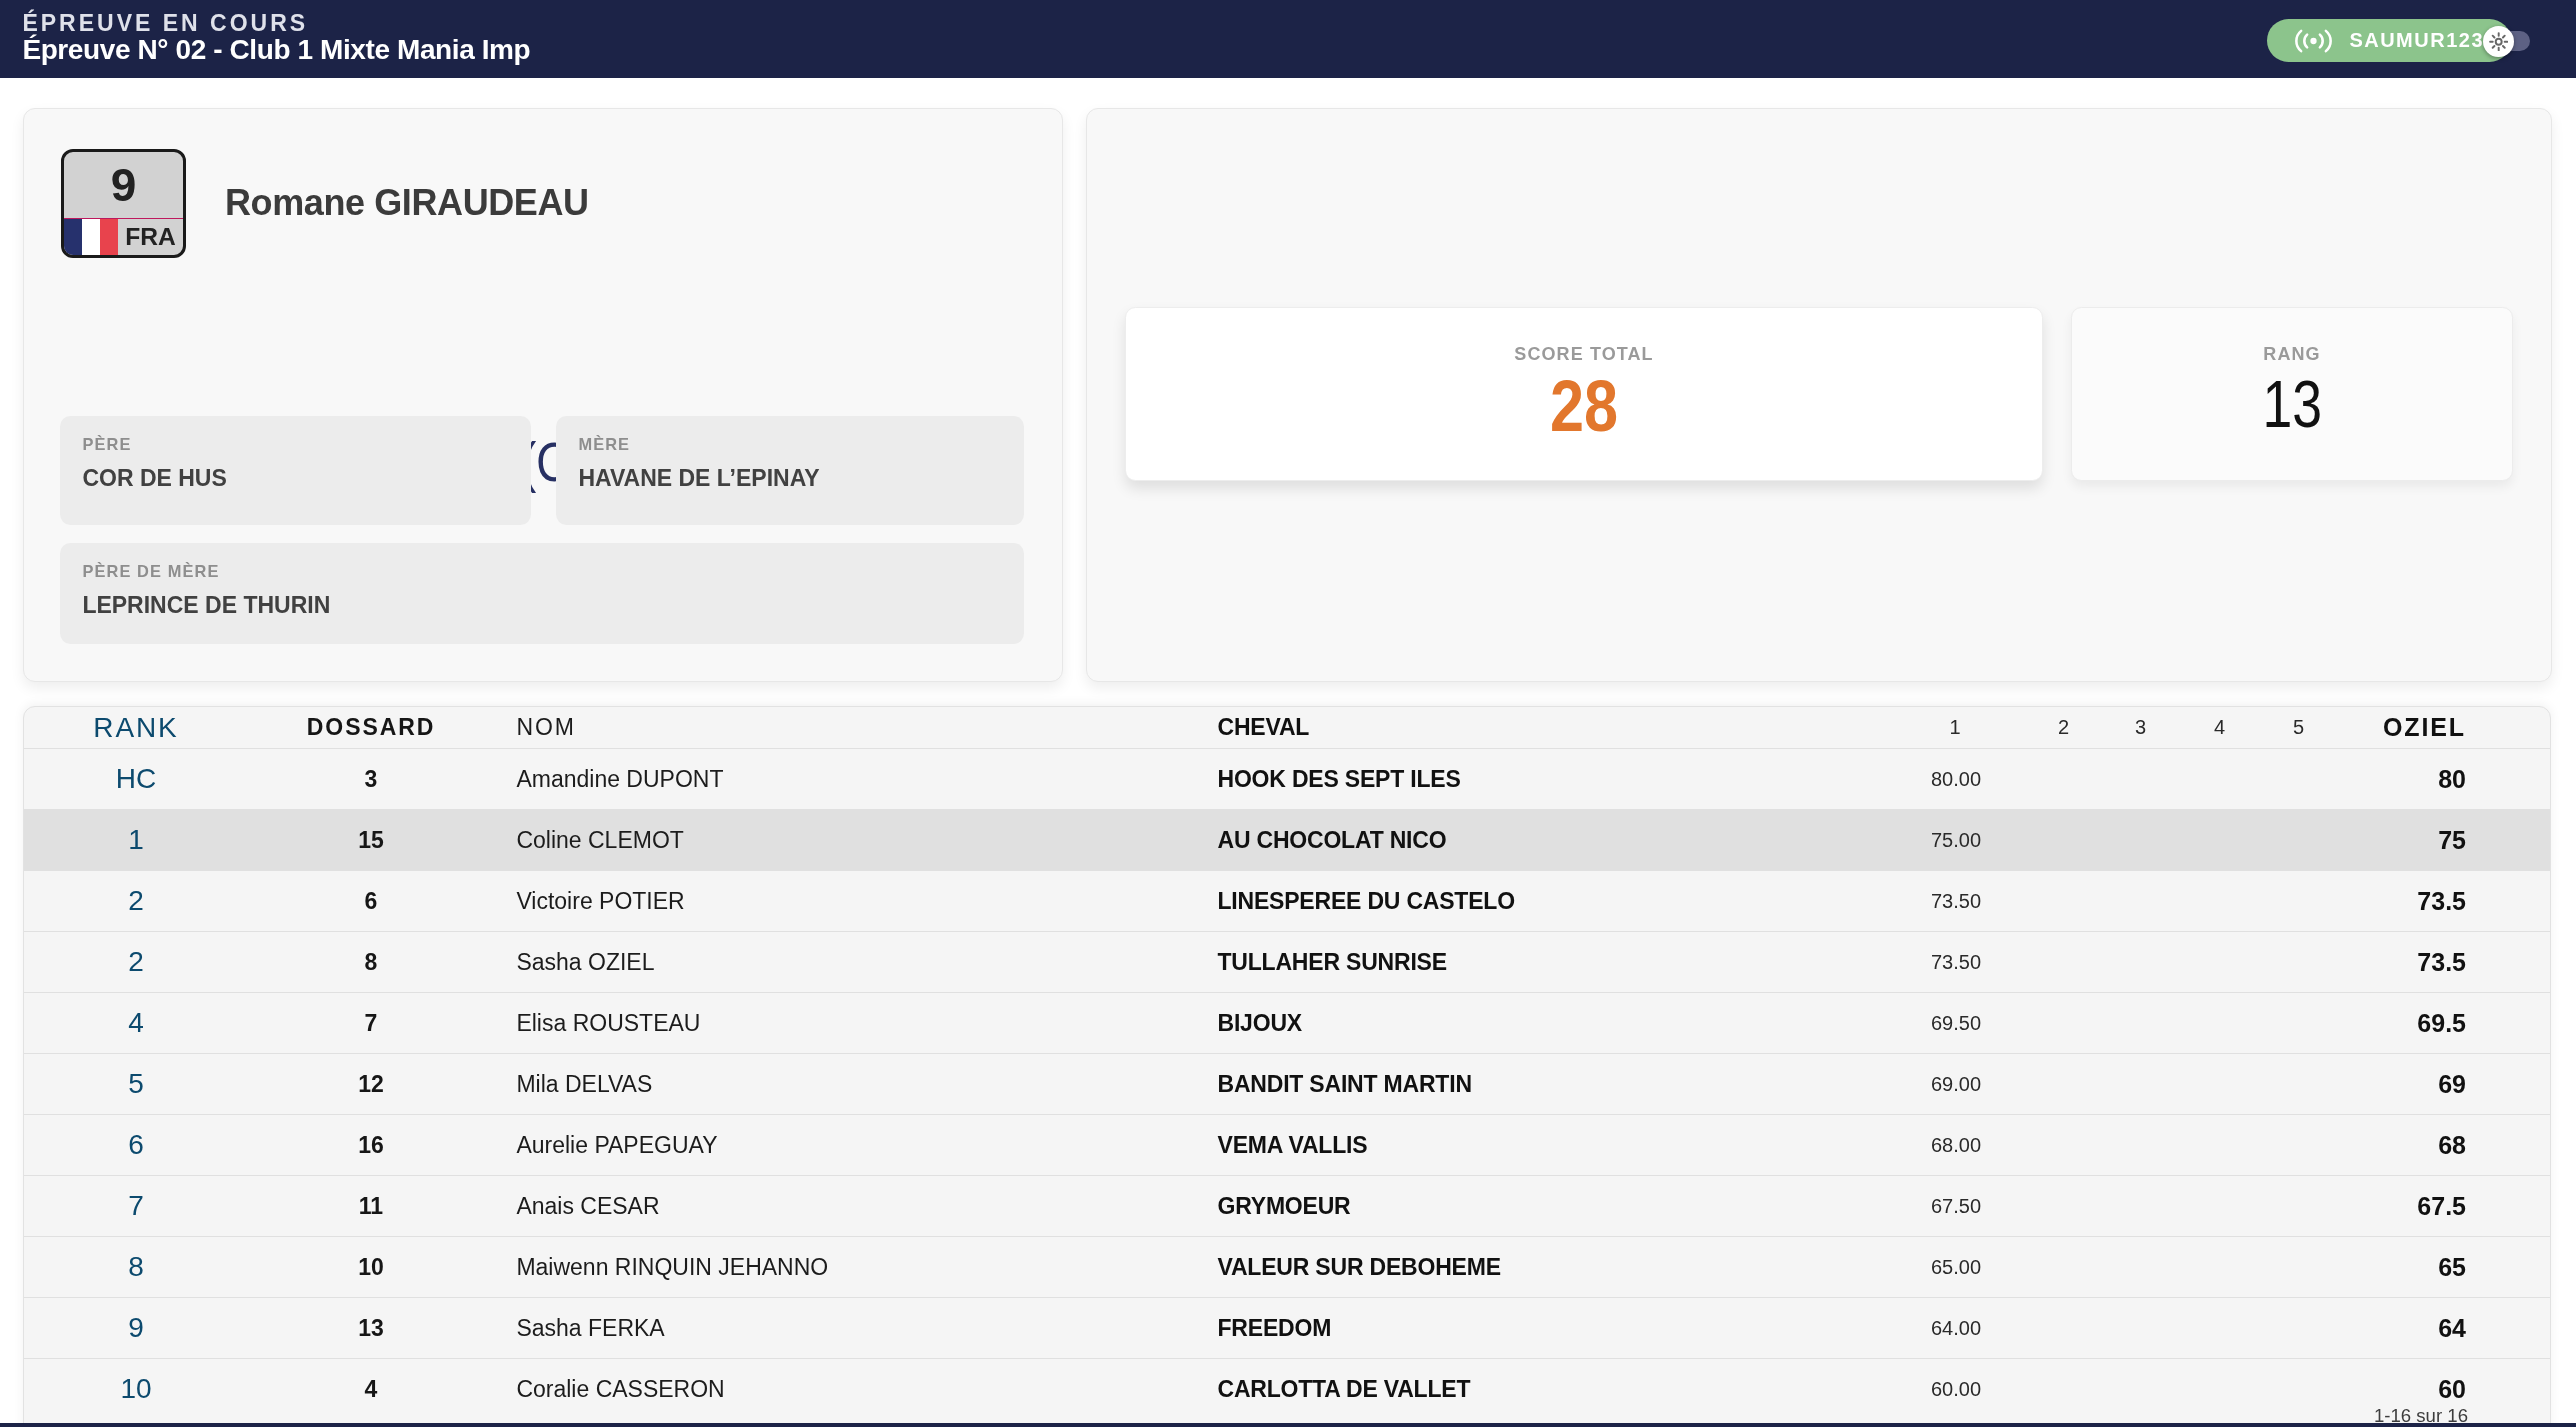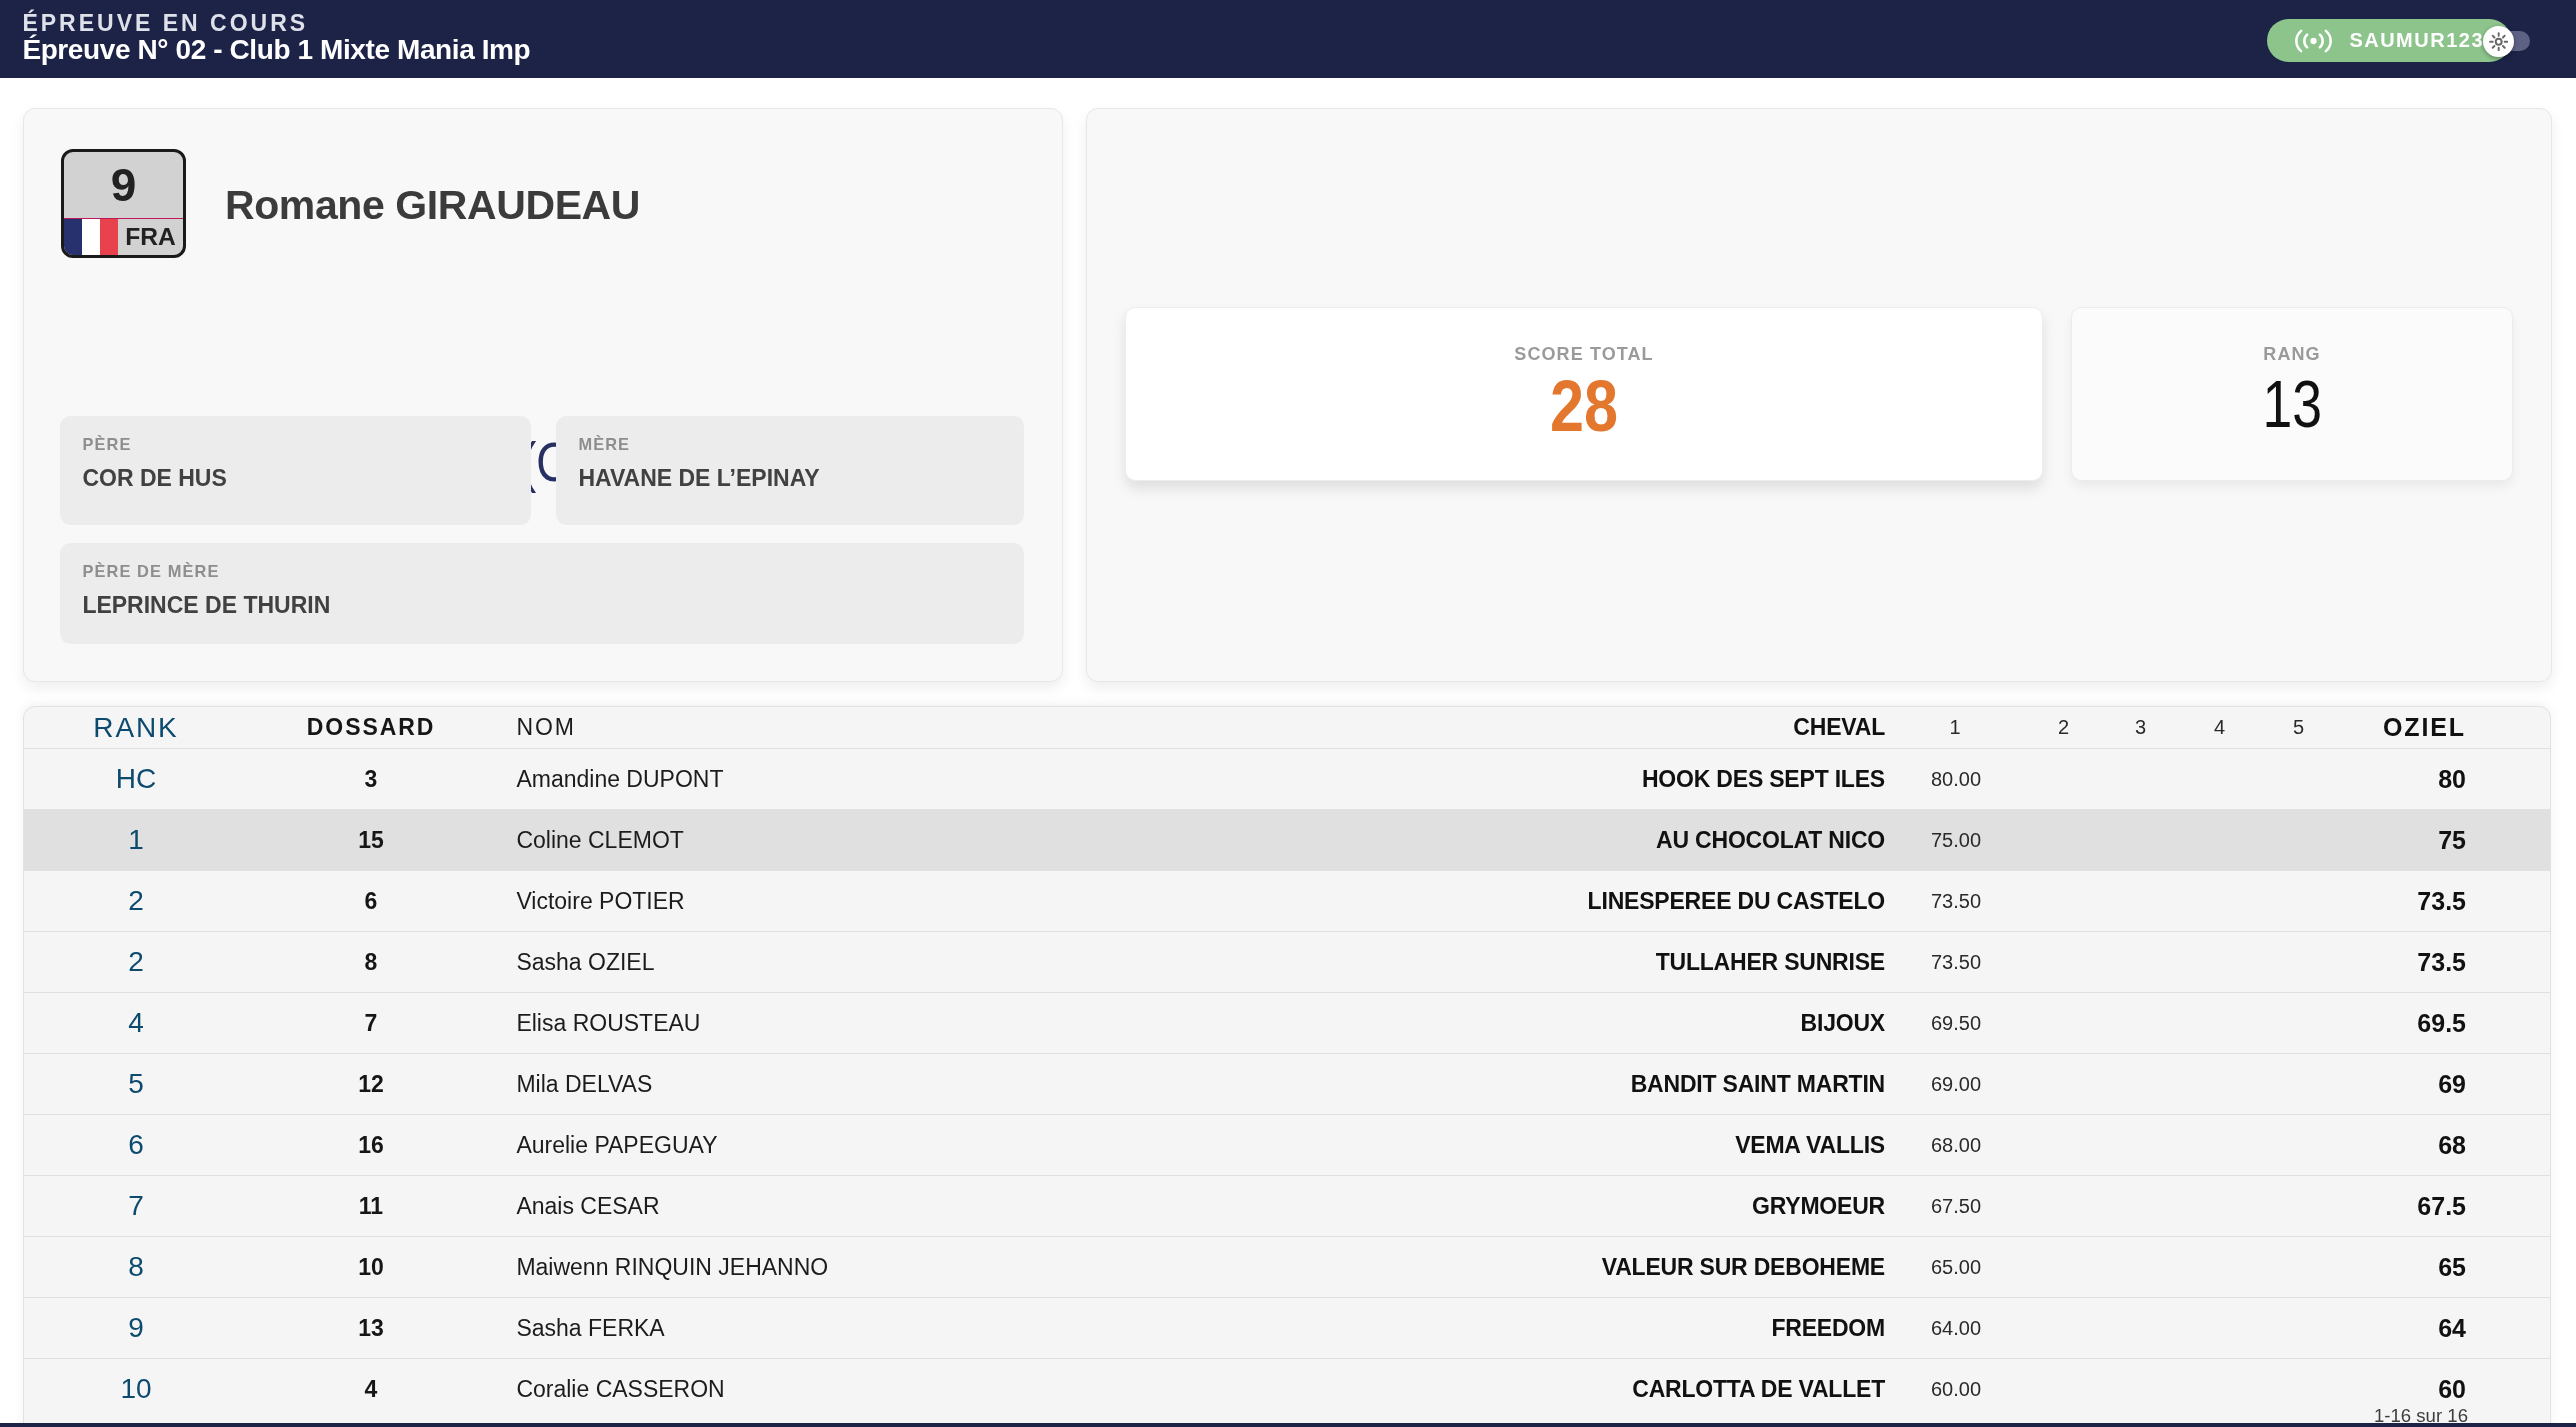--- a/index.html
+++ b/index.html
@@ -59,21 +59,21 @@
   .bib-bottom { height:37px; border-top:1px solid #be185d; display:flex; }
   .flag { width:54px; display:flex; }
   .flag .b { flex:1; background:#26316d; }
   .flag .w { flex:1; background:#ffffff; }
   .flag .r { flex:1; background:#e8434d; }
   .bib-country { flex:1; display:flex; align-items:center; justify-content:center;
     font-size:24.6px; font-weight:bold; color:#222; }
 
   .rider-name {
     position:absolute; left:201px; top:73px;
-    font-size:41px; font-weight:bold; color:#3b3b3b; letter-spacing:-0.4px;
+    font-size:36px; font-weight:bold; color:#3b3b3b; letter-spacing:-0.4px;
   }
   .horse-name {
     position:absolute; left:36px; top:321px;
     font-size:55px; font-weight:400; color:#273063;
     transform:scaleX(0.85); transform-origin:left center; white-space:nowrap;
   }
   .pedigree-box {
     position:absolute; background:#ececec; border-radius:10.4px; padding:19.4px 22.4px;
   }
   .box-pere    { left:36px;  top:307px; width:471px;  height:109px; }
@@ -108,21 +108,21 @@
     overflow:hidden;
   }
   .trow { display:flex; align-items:center; height:61px; border-top:0.7px solid #e0e0e0; }
   .thead { display:flex; align-items:center; height:41px; border-top:none; }
   .trow.hl { background:#e0e0e0; }
 
   .c { flex:0 0 auto; }
   .c-rank    { width:224px; text-align:center; }
   .c-dossard { width:246px; text-align:center; }
   .c-nom     { width:716px; text-align:left; padding-left:22.4px; }
-  .c-cheval  { width:675px; text-align:right; padding-left:7.5px; }
+  .c-cheval  { width:675px; text-align:left; padding-left:7.5px; }
   .c-s1 { width:142px; text-align:center; }
   .c-s2 { width:75px; text-align:center; }
   .c-s3 { width:79px; text-align:center; }
   .c-s4 { width:79px; text-align:center; }
   .c-s5 { width:79px; text-align:center; }
   .c-total { flex:1 1 auto; text-align:right; padding-right:84px; }
 
   .thead .c { font-size:18px; font-weight:bold; letter-spacing:1.9px; color:#3d3d3d; }
   .trow .c-rank    { font-size:28px; font-weight:400; color:#0c4a6e; }
   .trow .c-dossard { font-size:23px; font-weight:bold; color:#161616; }

